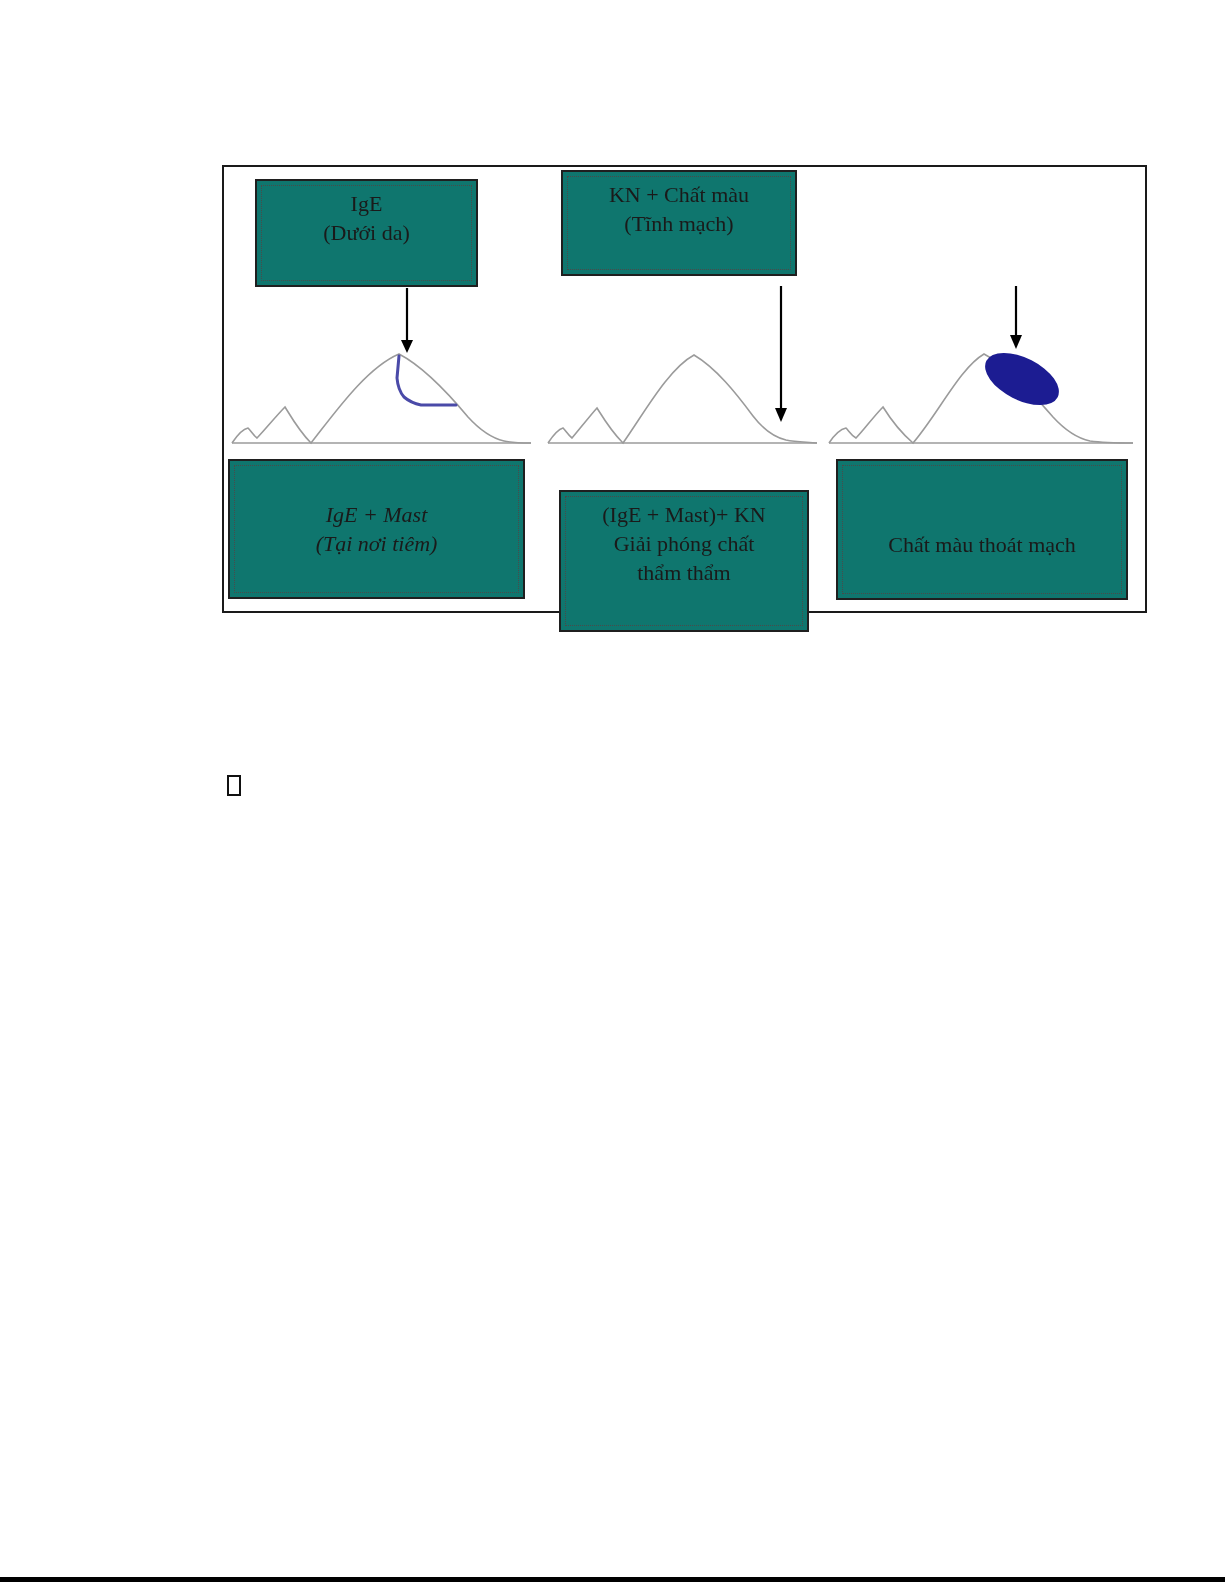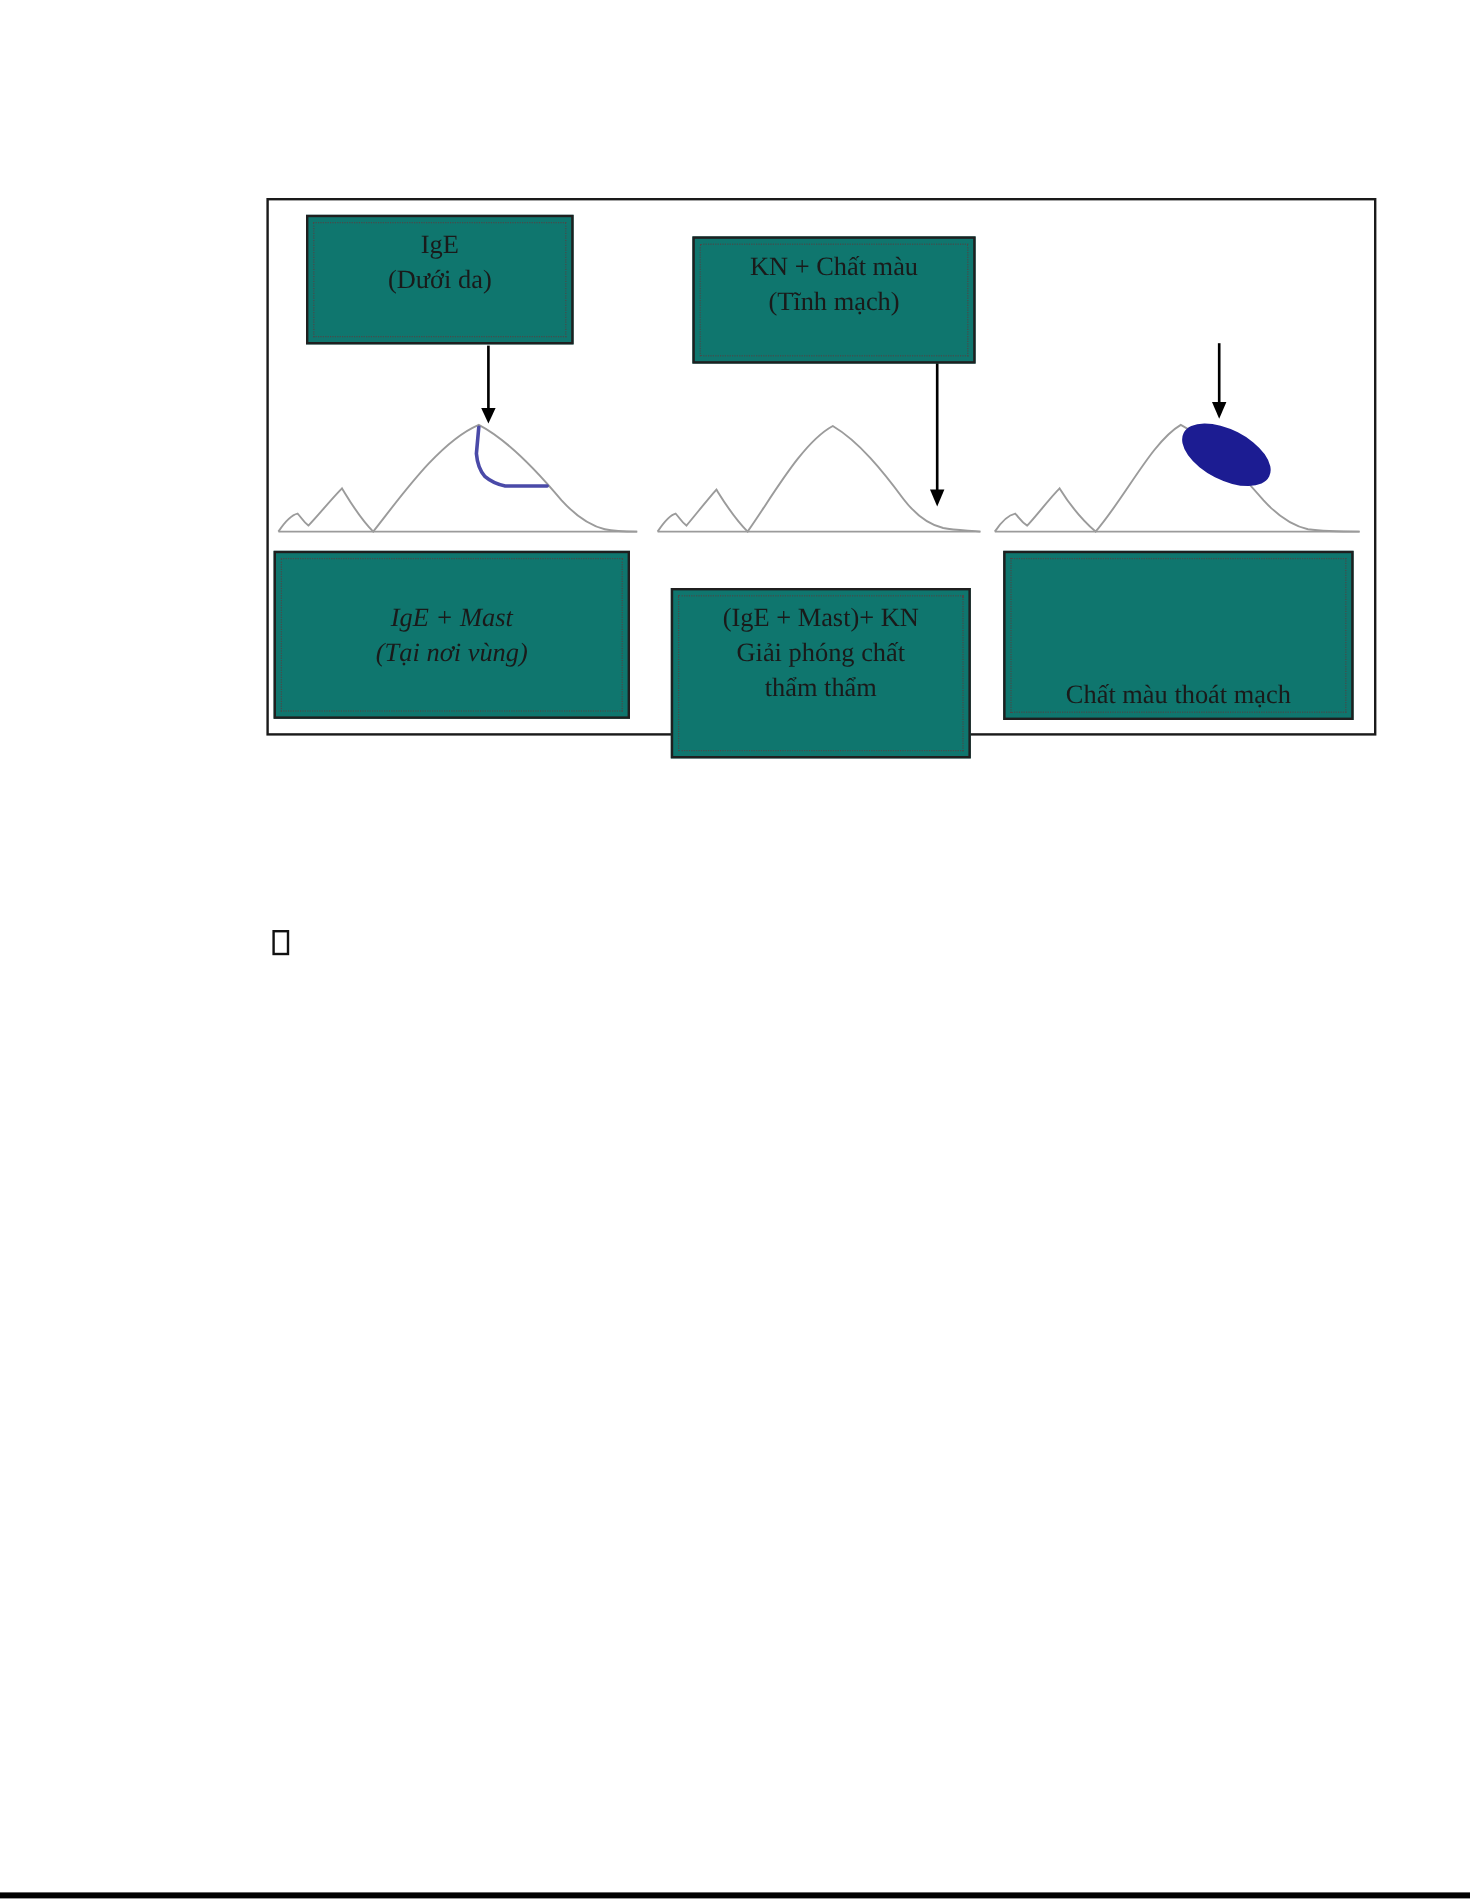--- a/index.html
+++ b/index.html
@@ -38,25 +38,25 @@
     border: 1px dotted #4a4a4a;
     display: flex;
     flex-direction: column;
     align-items: center;
     text-align: center;
     font-size: 22px;
     line-height: 29px;
     box-sizing: border-box;
   }
   .align-top    { justify-content: flex-start; padding-top: 3px; }
-  .align-top-lg { justify-content: flex-end; padding-top: 29px; }
+  .align-top-lg { justify-content: center; padding-top: 29px; }
   .align-center { justify-content: center; }
 
   #box-a-top { left: 255px; top: 179px; width: 223px; height: 108px; }
-  #box-b-top { left: 561px; top: 197px; width: 236px; height: 106px; margin-left: 16px; }
+  #box-b-top { left: 561px; top: 170px; width: 236px; height: 106px; }
   #box-c-top { left: 892px; top: 180px; width: 236px; height: 105px; }
   #box-a-bot { left: 228px; top: 459px; width: 297px; height: 140px; font-style: italic; }
   #box-b-bot { left: 559px; top: 458px; width: 250px; height: 142px; margin-top: 32px; }
   #box-c-bot { left: 836px; top: 459px; width: 292px; height: 141px; }
 
   .missing-glyph {
     position: absolute;
     left: 227px; top: 775px;
     width: 14px; height: 21px;
     border: 2px solid #111111;
@@ -121,21 +121,21 @@
 
   <div class="label-box" id="box-a-top">
     <div class="label-box-inner align-top">
       <div>IgE</div>
       <div>(Dưới da)</div>
     </div>
   </div>
   <div class="label-box" id="box-a-bot">
     <div class="label-box-inner align-center">
       <div>IgE + Mast</div>
-      <div>(Tại nơi vùng)</div>
+      <div>(Tại nơi tiêm)</div>
     </div>
   </div>
 
   <div class="label-box" id="box-b-top">
     <div class="label-box-inner align-top">
       <div>KN + Chất màu</div>
       <div>(Tĩnh mạch)</div>
     </div>
   </div>
   <div class="label-box" id="box-b-bot">

